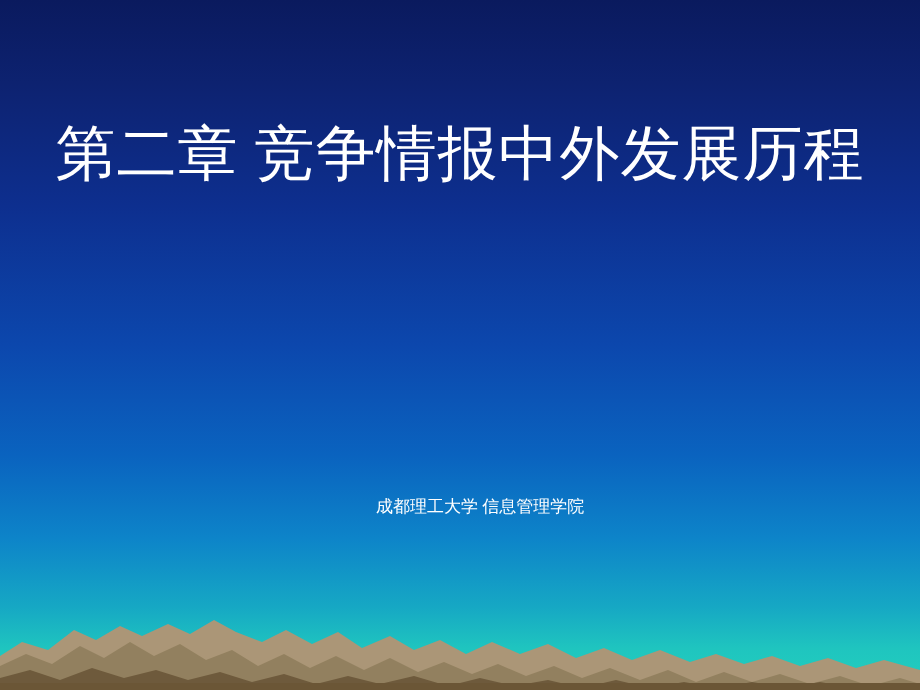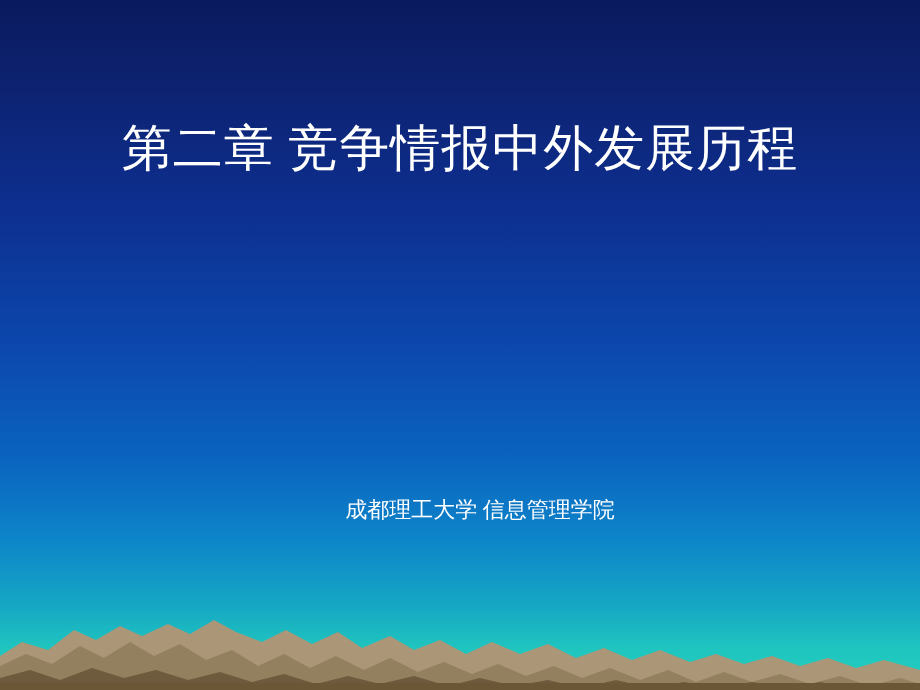--- a/index.html
+++ b/index.html
@@ -25,21 +25,21 @@
       #1fc5bf 94%,
       #23d0bd 100%);
   }
   .title {
     position: absolute;
     left: 0;
     right: 0;
     top: 118px;
     text-align: center;
     color: #ffffff;
-    font-size: 50px;
+    font-size: 60px;
     letter-spacing: 1px;
     line-height: 1.2;
     white-space: nowrap;
   }
   .presenter {
     position: absolute;
     left: 0;
     right: 0;
     top: 320px;
     text-align: center;
@@ -48,21 +48,21 @@
     font-weight: bold;
     white-space: pre;
   }
   .affiliation {
     position: absolute;
     left: 0;
     right: 0;
     top: 495px;
     text-align: center;
     color: #ffffff;
-    font-size: 22px;
+    font-size: 17px;
     white-space: nowrap;
     margin-left: 40px;
   }
   .mountains {
     position: absolute;
     left: 0;
     bottom: 0;
     width: 920px;
     height: 120px;
   }

